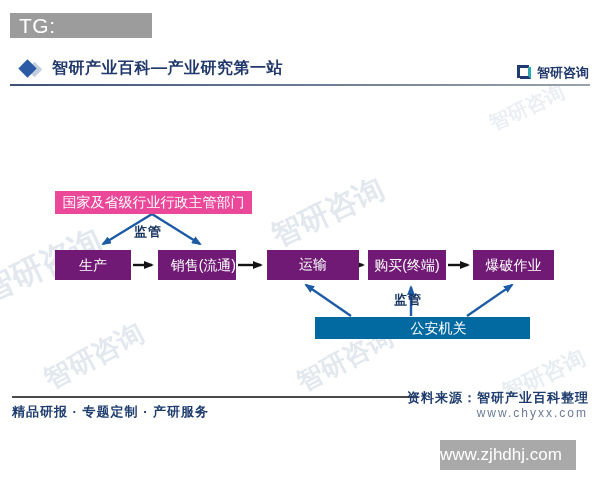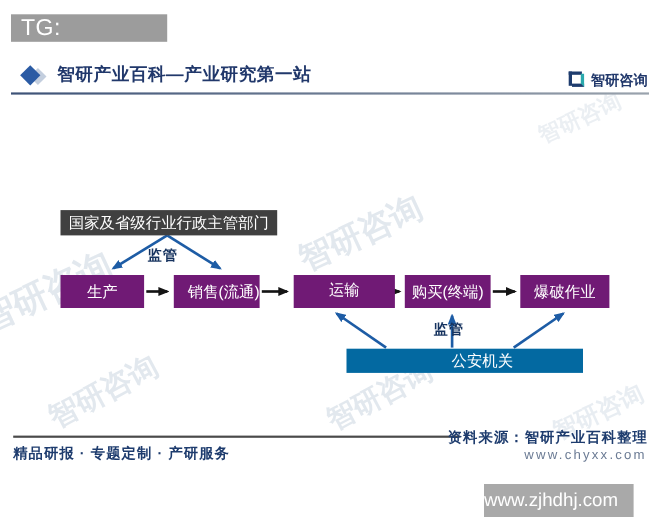--- a/index.html
+++ b/index.html
@@ -27,21 +27,21 @@
   .header-line{position:absolute;left:10px;top:84px;width:580px;height:2px;
                background:linear-gradient(to right,#3d5277,#9aa3ad);}
 
   
   .title-bar{position:absolute;left:35px;top:107px;width:530px;height:32px;background:#e6edf8;
              border-radius:2px;text-align:center;line-height:32px;font-size:15px;font-weight:bold;
              color:#1e3c6e;letter-spacing:1px;}
 
   
   .nbox{position:absolute;color:#ffffff;text-align:center;box-sizing:border-box;}
-  .box-top{left:55px;top:191px;width:197px;height:23px;background:#404040;font-size:14px;line-height:23px;}
+  .box-top{left:55px;top:191px;width:197px;height:23px;background:#ec4899;font-size:14px;line-height:23px;}
   .box-bottom{left:315px;top:317px;width:215px;height:22px;background:#0369a1;font-size:14px;line-height:22px;padding-left:32px;}
   .step{position:absolute;top:250px;height:30px;background:#701a75;color:#ffffff;font-size:14px;
         line-height:30px;text-align:center;}
   .s0{left:55px;width:76px;}
   .s1{left:158px;width:78px;text-align:right;}
   .s2{left:267px;width:92px;font-family:Liberation Mono, monospace;}
   .s3{left:368px;width:78px;}
   .s4{left:473px;width:81px;}
   .jg{position:absolute;font-size:13px;font-weight:bold;color:#16335f;letter-spacing:1px;}
   .jg1{left:134px;top:223px;}

